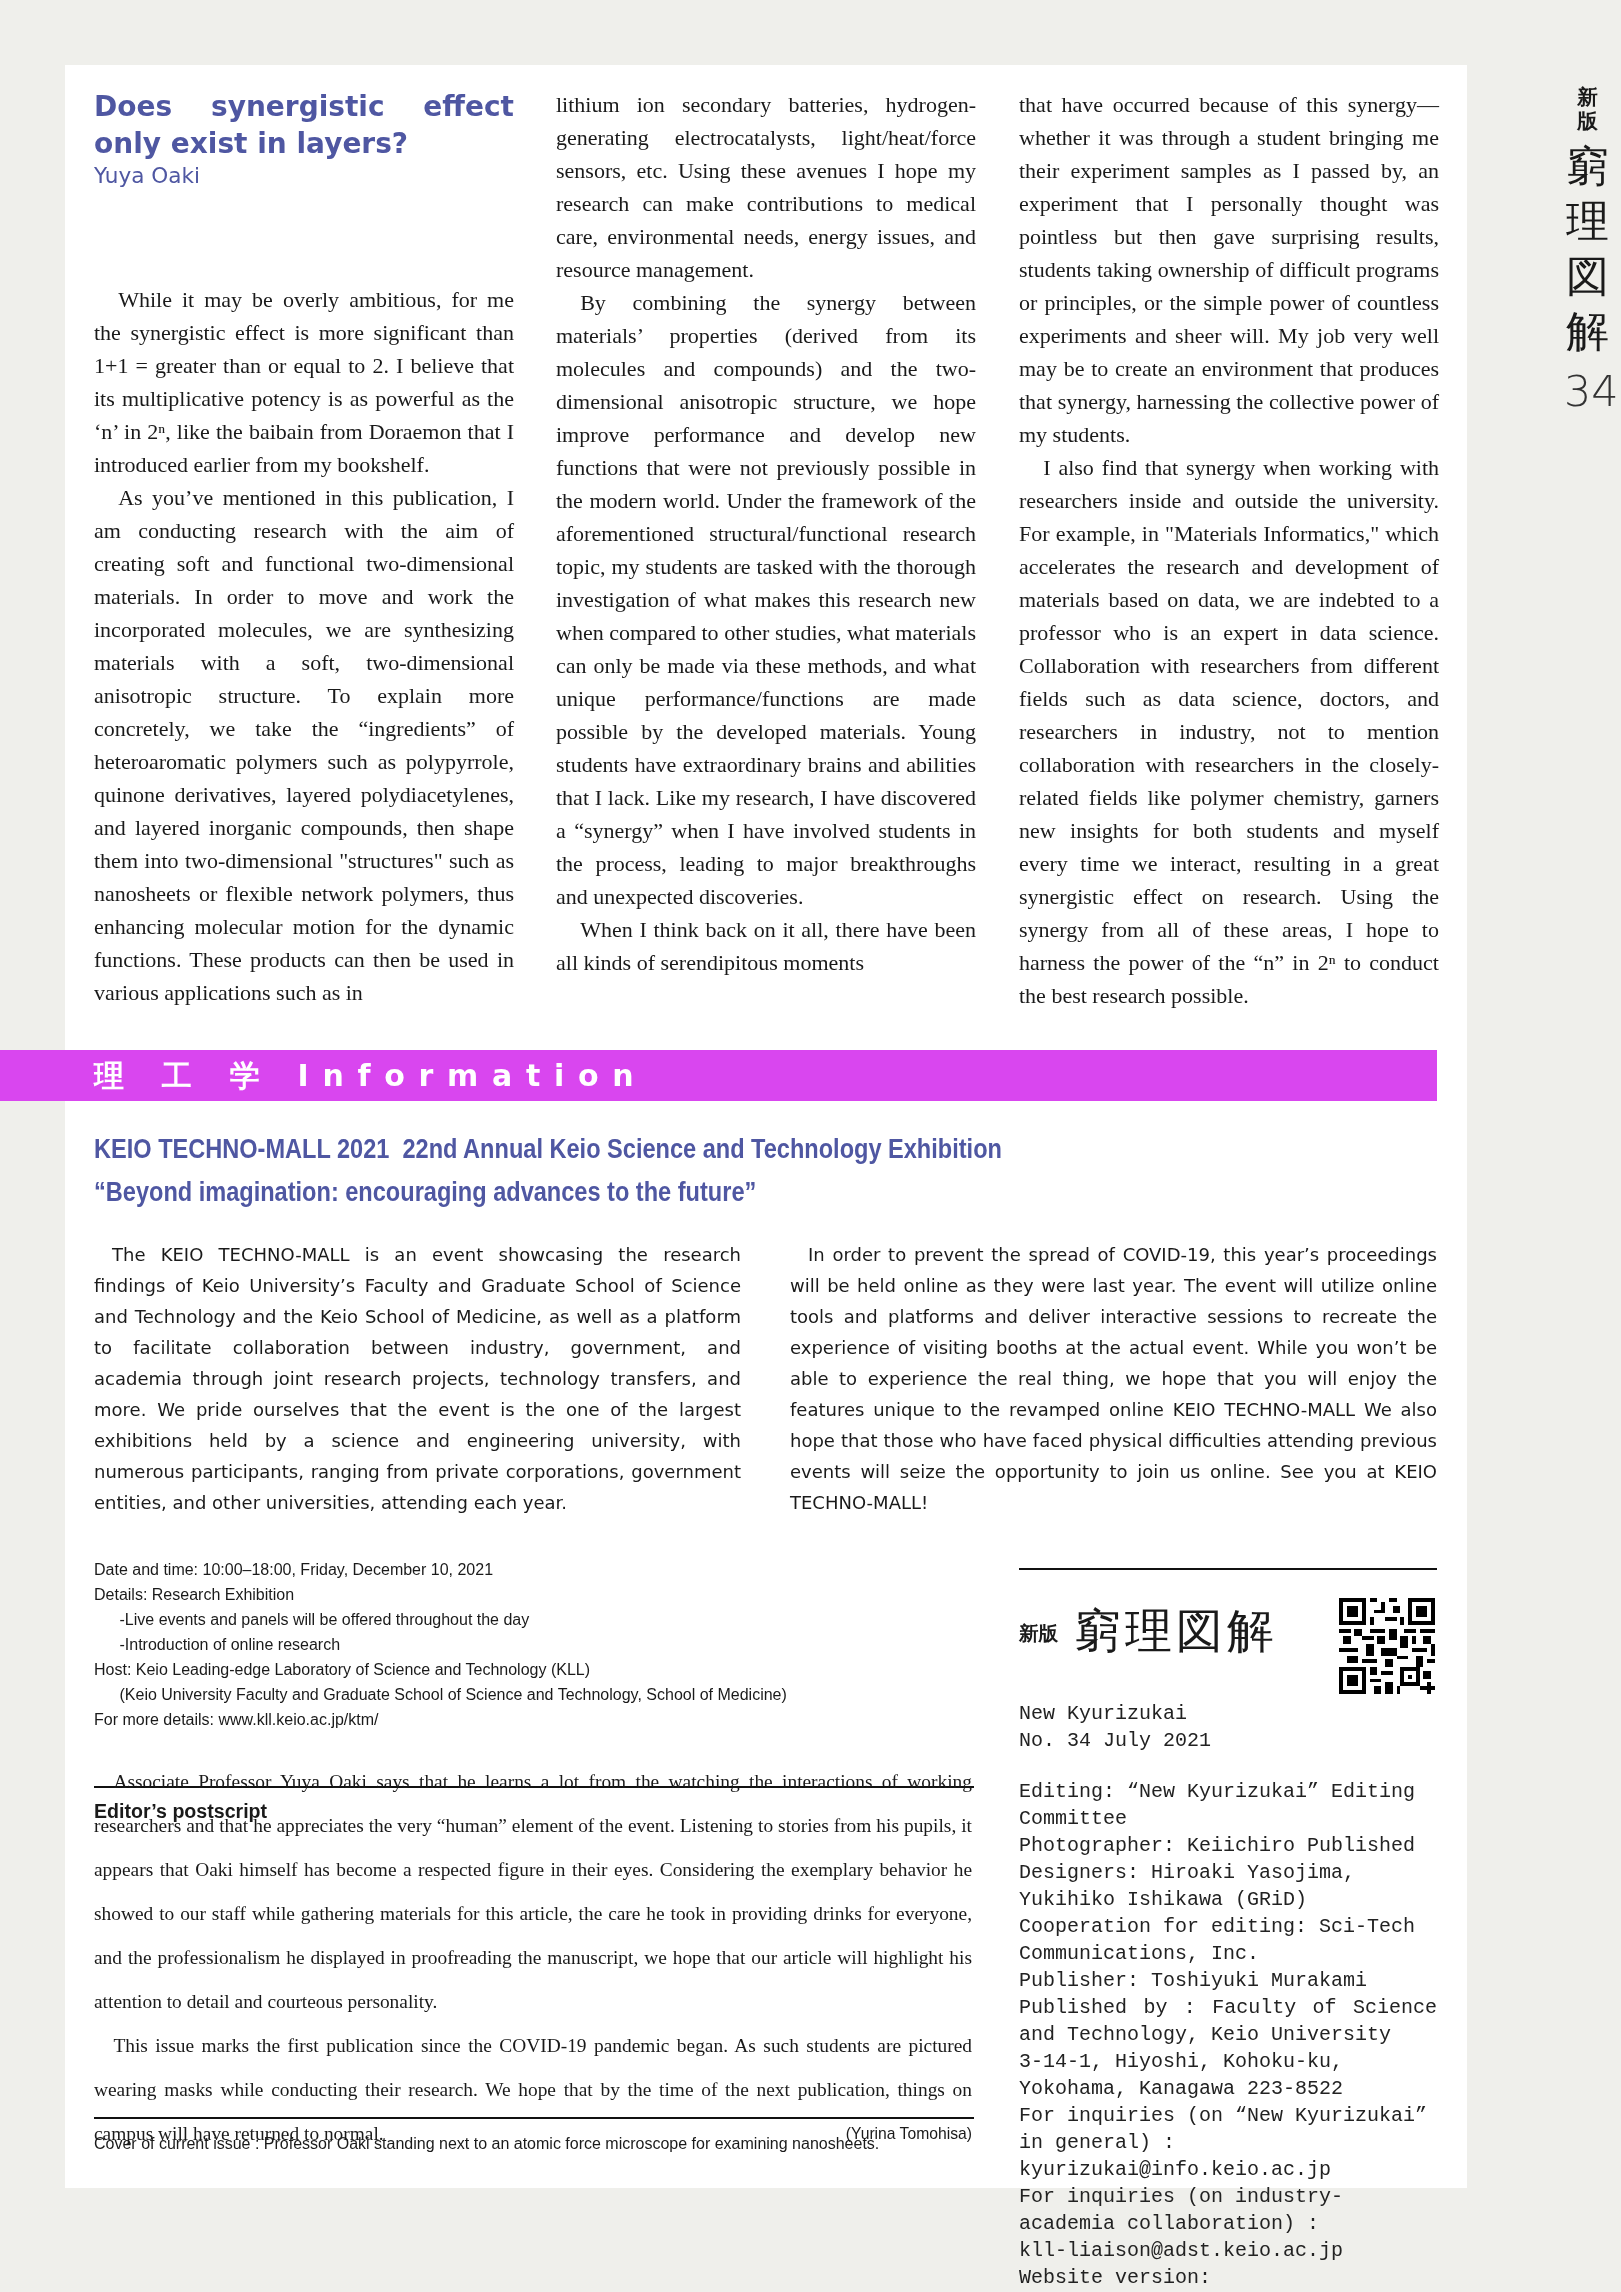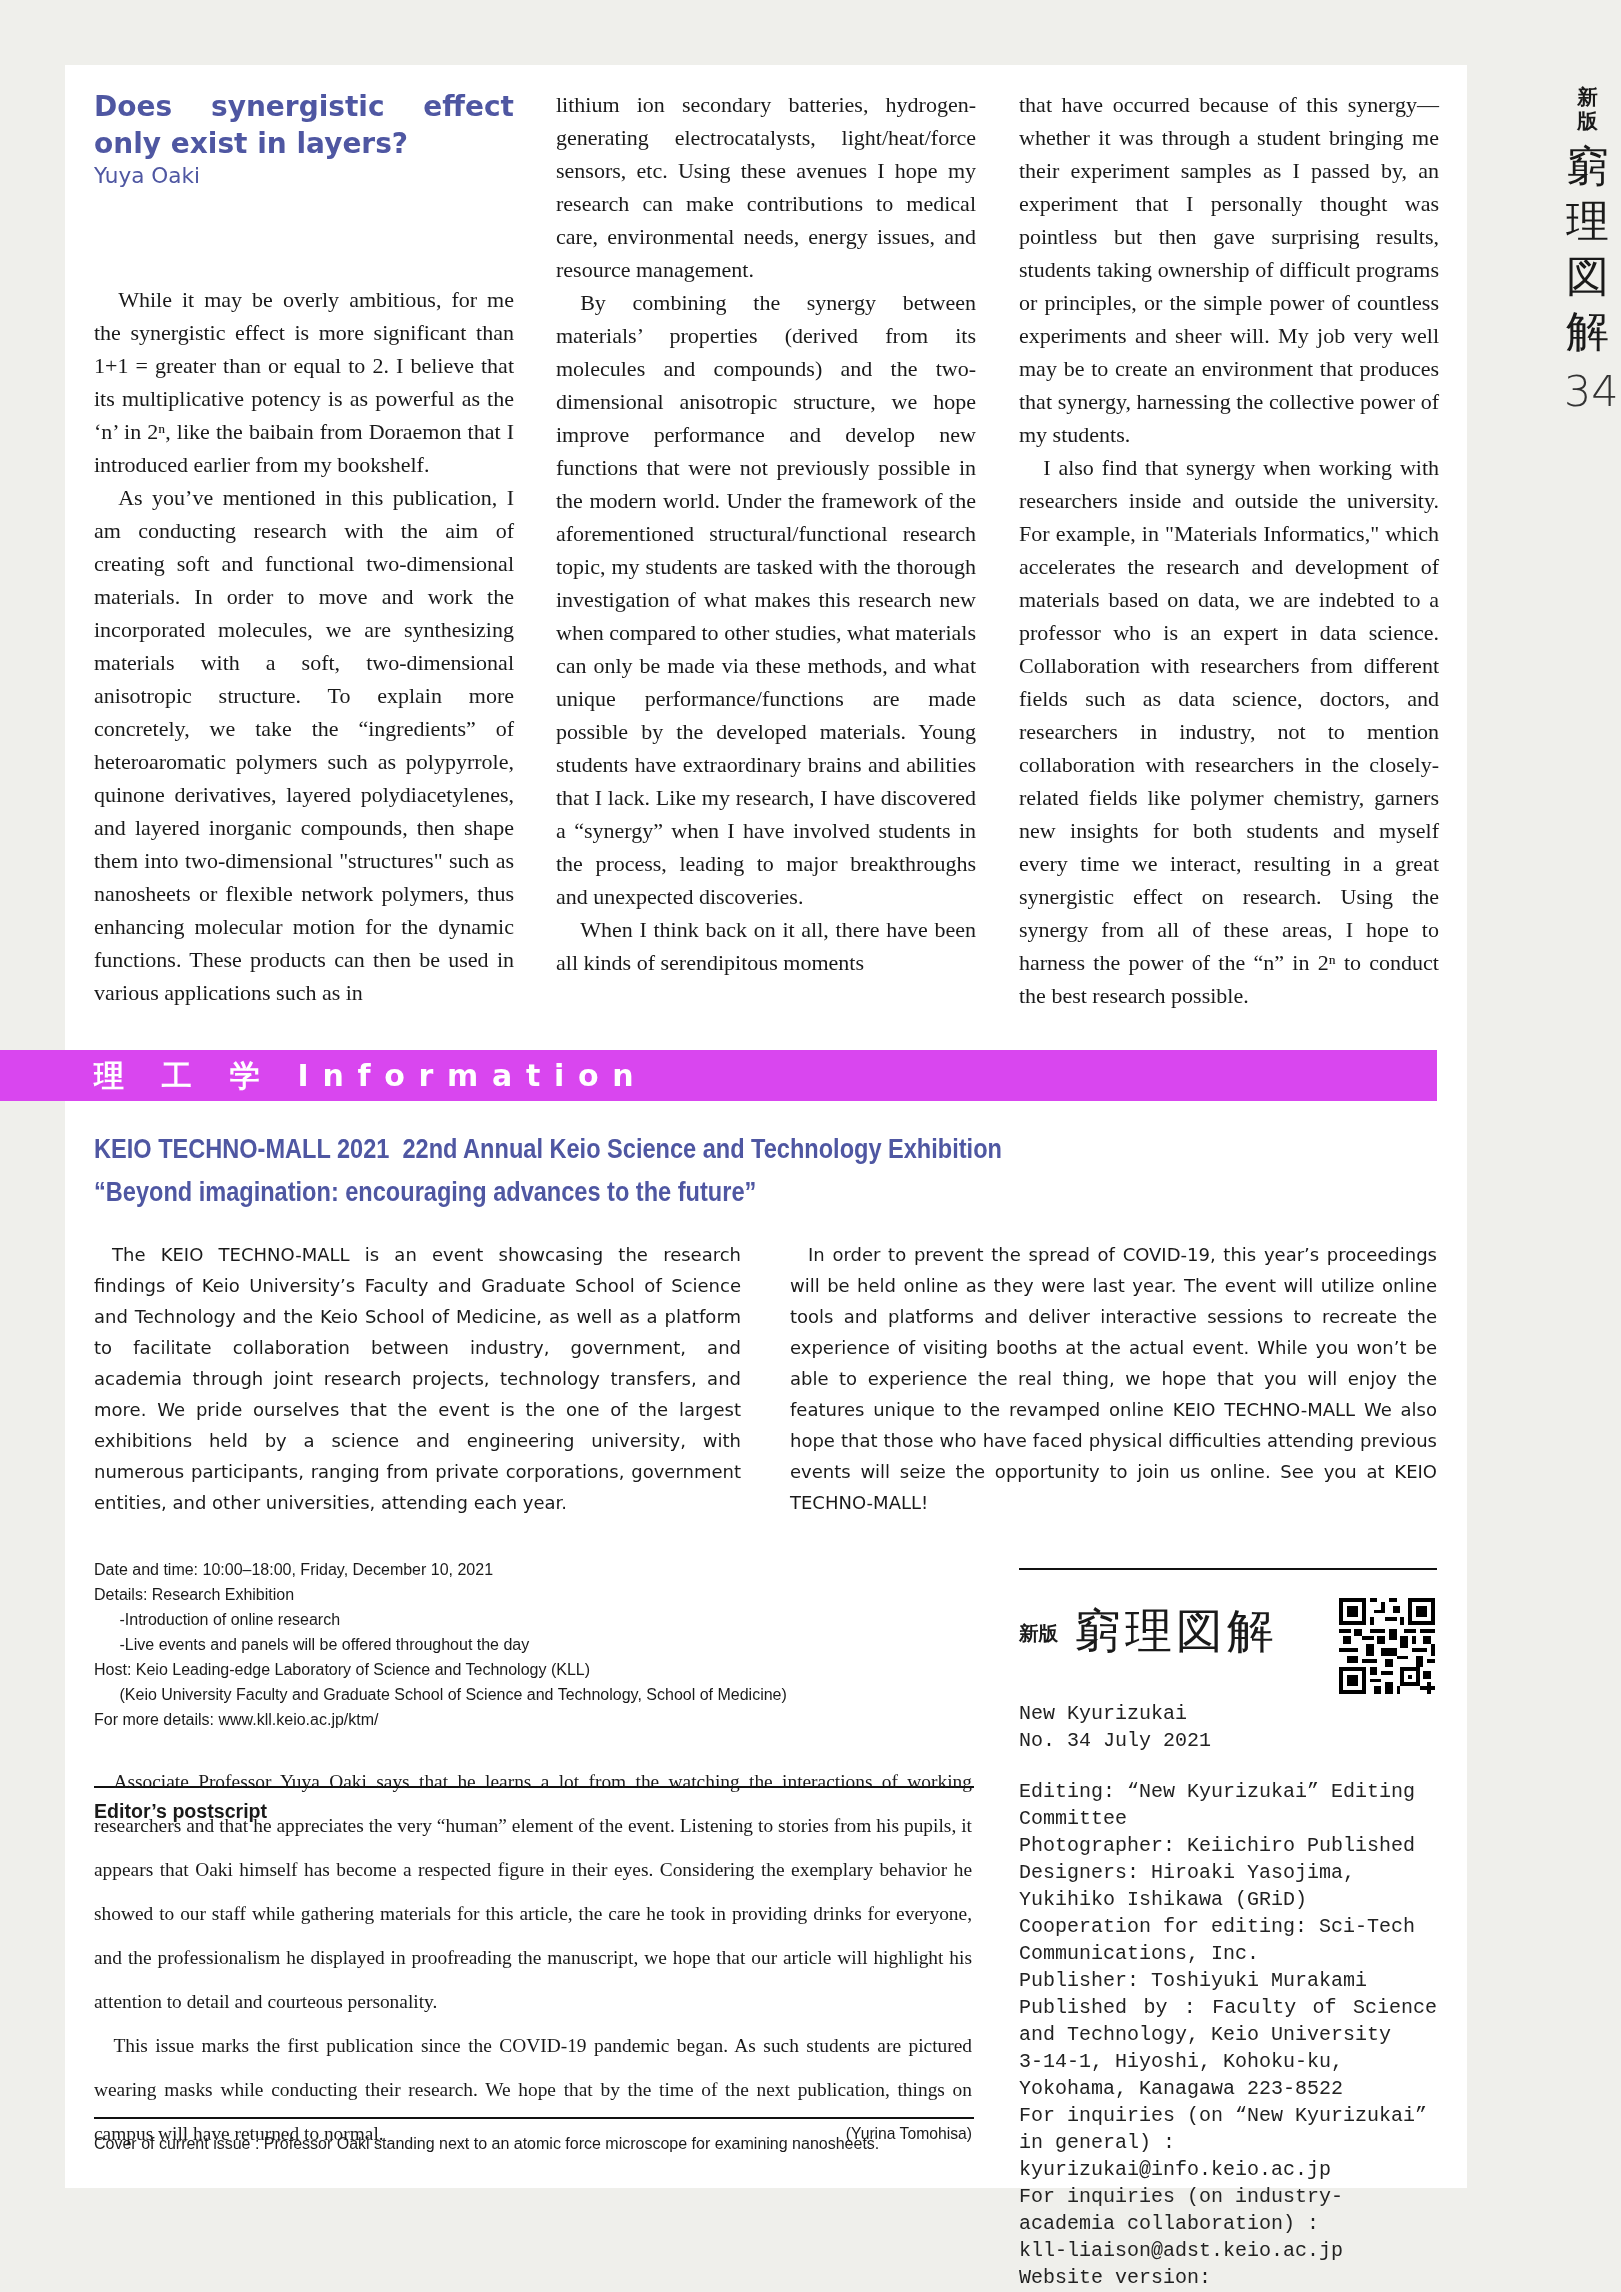--- a/index.html
+++ b/index.html
@@ -144,22 +144,22 @@
 <div class="ev-col e1">
   <p>The KEIO TECHNO-MALL is an event showcasing the research findings of Keio University’s Faculty and Graduate School of Science and Technology and the Keio School of Medicine, as well as a platform to facilitate collaboration between industry, government, and academia through joint research projects, technology transfers, and more. We pride ourselves that the event is the one of the largest exhibitions held by a science and engineering university, with numerous participants, ranging from private corporations, government entities, and other universities, attending each year.</p>
 </div>
 <div class="ev-col e2">
   <p>In order to prevent the spread of COVID-19, this year’s proceedings will be held online as they were last year. The event will utilize online tools and platforms and deliver interactive sessions to recreate the experience of visiting booths at the actual event. While you won’t be able to experience the real thing, we hope that you will enjoy the features unique to the revamped online KEIO TECHNO-MALL We also hope that those who have faced physical difficulties attending previous events will seize the opportunity to join us online. See you at KEIO TECHNO-MALL!</p>
 </div>
 
 <div class="details">
   <div>Date and time: 10:00–18:00, Friday, December 10, 2021</div>
   <div>Details: Research Exhibition</div>
+  <div class="ind">-Live events and panels will be offered throughout the day</div>
   <div class="ind">-Introduction of online research</div>
-  <div class="ind">-Live events and panels will be offered throughout the day</div>
   <div>Host: Keio Leading-edge Laboratory of Science and Technology (KLL)</div>
   <div class="ind">(Keio University Faculty and Graduate School of Science and Technology, School of Medicine)</div>
   <div>For more details: www.kll.keio.ac.jp/ktm/</div>
 </div>
 
 <div class="rule" style="left:94px;top:1786px;width:880px;"></div>
 <div class="ps-h">Editor’s postscript</div>
 <div class="ps">
   <p>Associate Professor Yuya Oaki says that he learns a lot from the watching the interactions of working researchers and that he appreciates the very “human” element of the event. Listening to stories from his pupils, it appears that Oaki himself has become a respected figure in their eyes. Considering the exemplary behavior he showed to our staff while gathering materials for this article, the care he took in providing drinks for everyone, and the professionalism he displayed in proofreading the manuscript, we hope that our article will highlight his attention to detail and courteous personality.</p>
   <p><span>This issue marks the first publication since the COVID-19 pandemic began. As such students are pictured wearing masks while conducting their research. We hope that by the time of the next publication, things on campus will have returned to normal.</span><span class="sig">(Yurina Tomohisa)</span></p>

